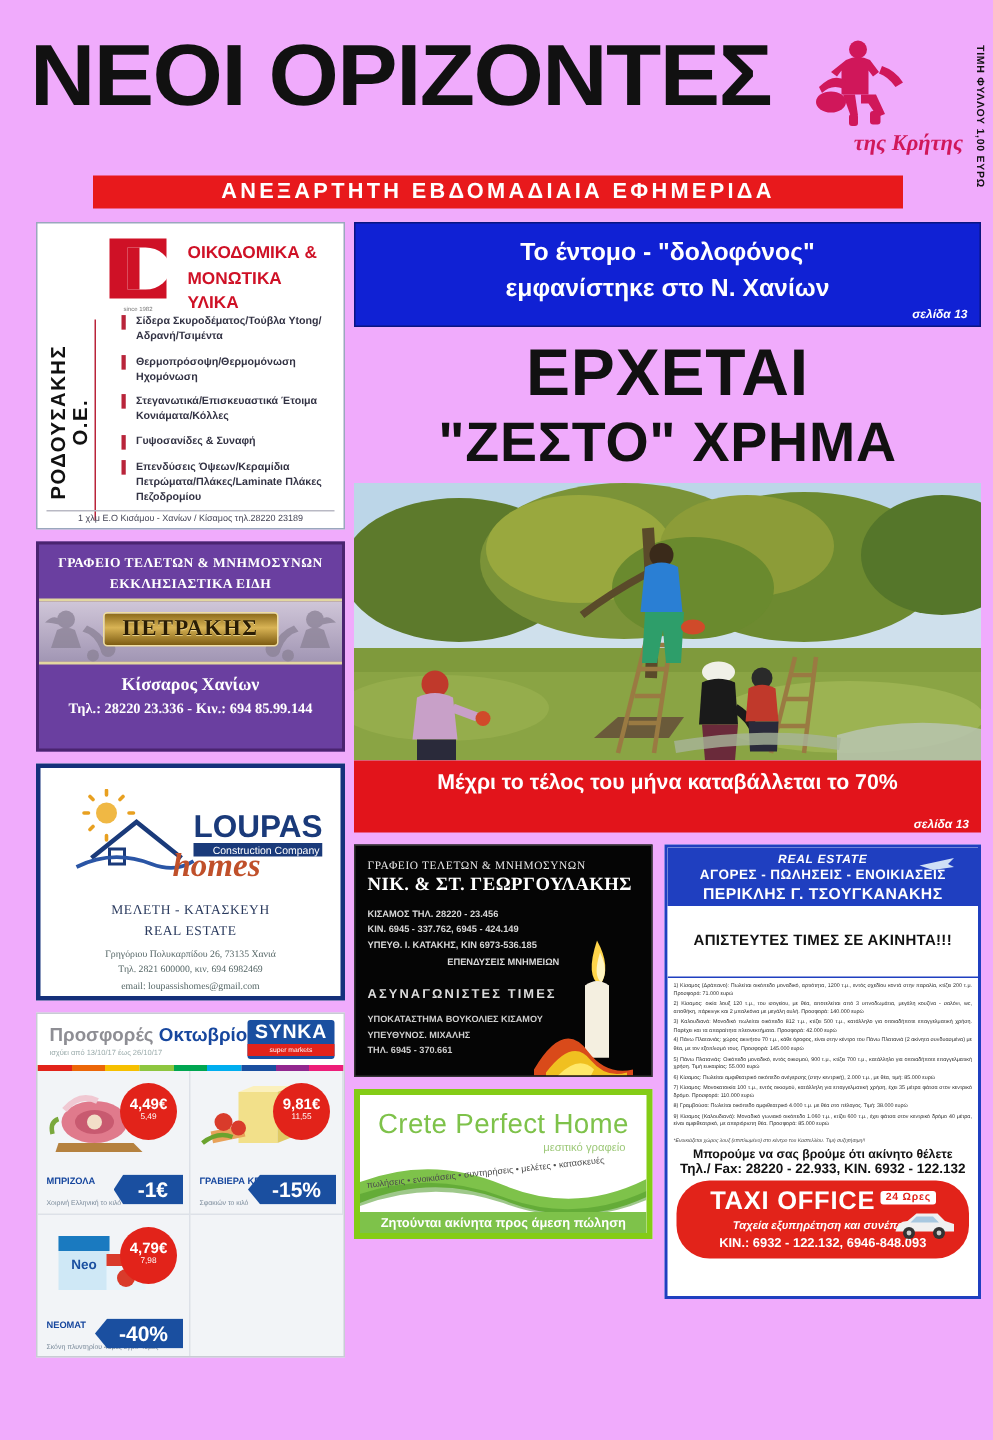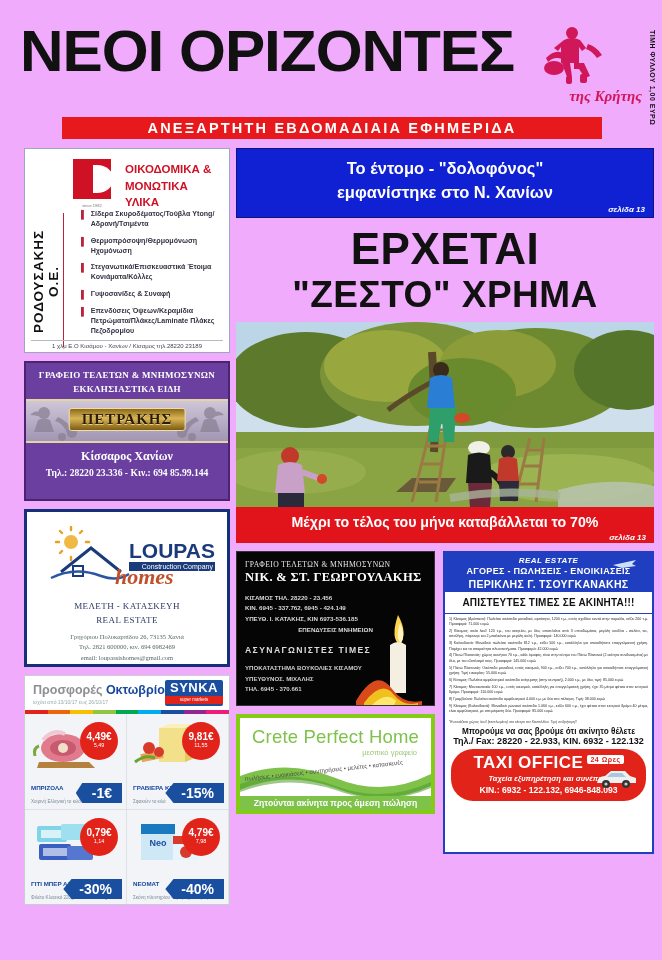--- a/index.html
+++ b/index.html
@@ -194,21 +194,21 @@
   .lead-h2 {
     text-align:center; font-weight:bold; color:#111;
     font-size:37px; line-height:1.1; margin-top:2px; letter-spacing:0.5px;
   }
 
   
   .photo { margin-top:6px; height:185px; position:relative; overflow:hidden; }
   .photo svg { display:block; }
   .photo-cap {
     background:#e2141b; color:#fff; position:relative;
-    padding:5px 8px 10px; text-align:center;
+    padding:5px 8px 22px; text-align:center;
   }
   .photo-cap-l { font-size:14.2px; font-weight:bold; line-height:1.45; }
   .photo-cap-p { position:absolute; right:8px; bottom:1px; font-size:8px; font-style:italic; font-weight:bold; }
 
   
   .lower { display:flex; gap:8px; margin-top:8px; }
   .low-col { width:200px; }
   .low-col-r { width:212px; }
 
   
@@ -251,21 +251,21 @@
     height:303px; border:2px solid #1f3fc0; background:#fff;
     position:relative; overflow:hidden;
   }
   .tsou-head { background:#1f3fc0; color:#fff; text-align:center; padding:3px 0 2px; position:relative; }
   .tsou-h1 { font-size:8px; font-weight:bold; font-style:italic; letter-spacing:0.5px; }
   .tsou-h2 { font-size:9px; font-weight:bold; letter-spacing:0.3px; margin-top:1px; }
   .tsou-h3 { font-size:10.5px; font-weight:bold; margin-top:2px; letter-spacing:0.3px; }
   .tsou-plane { position:absolute; right:14px; top:4px; width:26px; height:12px; }
   .tsou-claim {
     background:#fff; color:#111; text-align:center; font-weight:bold;
-    font-size:10px; padding:5px 0; border-bottom:1px solid #1f3fc0; letter-spacing:0.2px;
+    font-size:10px; padding:18px 0; border-bottom:1px solid #1f3fc0; letter-spacing:0.2px;
   }
   .tsou-body { padding:3px 4px; font-size:3.6px; line-height:1.5; color:#2a2a2a; text-align:justify; }
   .tsou-body p { margin-bottom:1.5px; }
   .tsou-note { font-size:3.4px; color:#444; padding:1px 4px; font-style:italic; }
   .tsou-cta { text-align:center; font-size:8.2px; font-weight:bold; color:#111; margin-top:2px; }
   .tsou-tel { text-align:center; font-size:9px; font-weight:bold; color:#111; }
   .tsou-taxi {
     margin:3px 6px 0; background:#e2231a; border-radius:22px;
     height:52px; position:relative; color:#fff; text-align:center;
   }
@@ -464,38 +464,20 @@
           </svg>
           <div class="syn-badge">
             <span>9,81€</span>
             <small>11,55</small>
           </div>
           <div class="syn-name">ΓΡΑΒΙΕΡΑ ΚΡΗΤΗΣ</div>
           <div class="syn-desc">Σφακιών το κιλό</div>
           <div class="syn-disc">-15%</div>
         </div>
 
-        <div class="syn-cell">
-          <svg class="syn-prod" viewBox="0 0 74 52">
-            <rect x="6" y="8" width="30" height="16" rx="2" fill="#7fd4e8"></rect>
-            <rect x="10" y="12" width="22" height="8" fill="#fff" opacity=".7"></rect>
-            <rect x="30" y="6" width="28" height="16" rx="2" fill="#9ee0f0"></rect>
-            <rect x="8" y="26" width="32" height="16" rx="2" fill="#3a5fc0"></rect>
-            <rect x="12" y="30" width="24" height="8" fill="#fff" opacity=".6"></rect>
-            <rect x="36" y="28" width="26" height="14" rx="2" fill="#5577d0"></rect>
-          </svg>
-          <div class="syn-badge">
-            <span>0,79€</span>
-            <small>1,14</small>
-          </div>
-          <div class="syn-name">ΓΙΤΙ ΜΠΕΡ Αλλαντικά</div>
-          <div class="syn-desc">Φιλέτο Κλασικό 220gr
-Σοκολάτα 220gr</div>
-          <div class="syn-disc">-30%</div>
-        </div>
 
         <div class="syn-cell">
           <svg class="syn-prod" viewBox="0 0 74 52">
             <rect x="8" y="6" width="34" height="36" fill="#cfe8f6"></rect>
             <rect x="8" y="6" width="34" height="10" fill="#1a7ac0"></rect>
             <text x="25" y="28" font-size="9" fill="#1a4fa0" text-anchor="middle" font-family="Liberation Sans" font-weight="bold">Neo</text>
             <rect x="40" y="18" width="26" height="24" fill="#e8f4fb"></rect>
             <rect x="40" y="18" width="26" height="8" fill="#d93b2b"></rect>
             <circle cx="53" cy="34" r="6" fill="#d93b2b"></circle>
           </svg>

